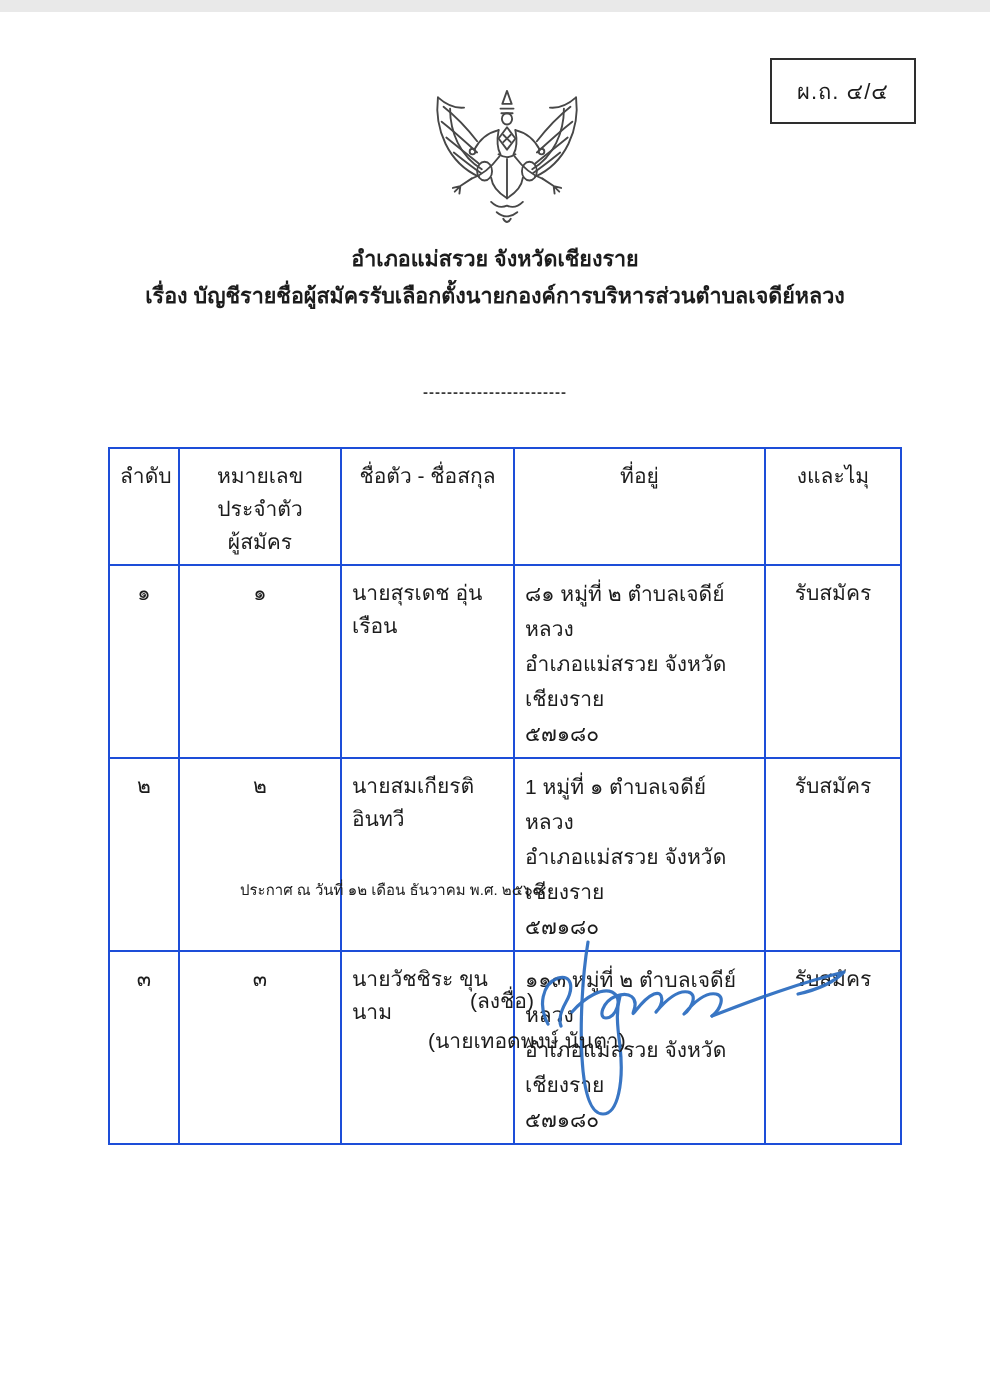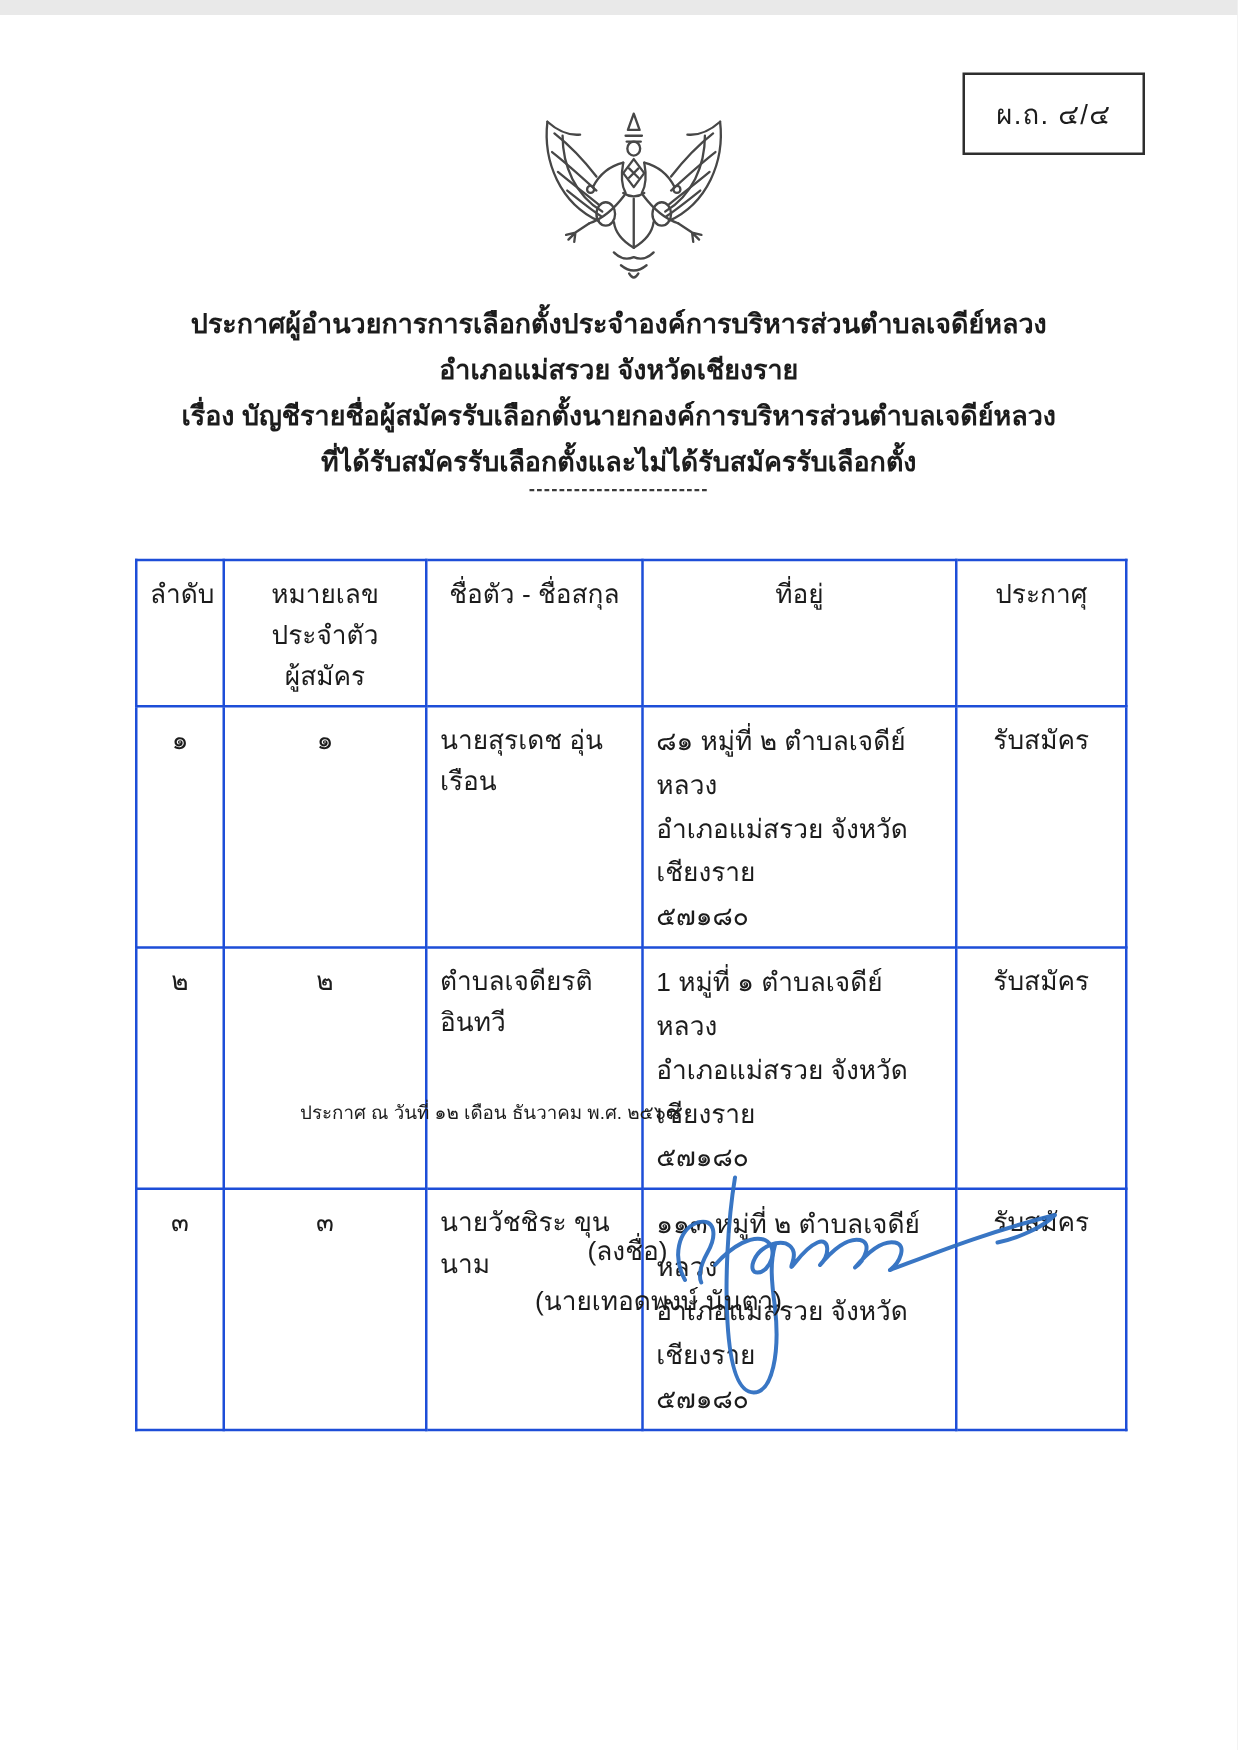--- a/index.html
+++ b/index.html
@@ -100,61 +100,59 @@
       <path d="M90,76 L90,118"></path>
       <path d="M90,118 C80,112 74,104 73,96"></path>
       <path d="M90,118 C100,112 106,104 107,96"></path>
       <path d="M73,122 Q81,130 90,126 Q99,130 107,122"></path>
       <path d="M79,133 Q90,142 101,133"></path>
       <path d="M86,140 Q90,147 94,140"></path>
     </svg>
   </div>
 
   <div class="titleblock">
-    <div>ประกาศผู้อำนวยการการเลือกตั้งประจำองค์การบริหารส่วนตำบลเจดีย์หลวง</div>
     <div>อำเภอแม่สรวย จังหวัดเชียงราย</div>
     <div>เรื่อง บัญชีรายชื่อผู้สมัครรับเลือกตั้งนายกองค์การบริหารส่วนตำบลเจดีย์หลวง</div>
-    <div>ที่ได้รับสมัครรับเลือกตั้งและไม่ได้รับสมัครรับเลือกตั้ง</div>
   </div>
   <div class="divider">------------------------</div>
 
   <table class="doc-table">
     <colgroup>
       <col style="width:70px">
         <col style="width:162px">
         <col style="width:173px">
         <col style="width:251px">
         <col style="width:136px">
     </colgroup>
     <tbody>
         <tr class="hdr">
       <td class="c">ลำดับ</td>
       <td class="c">
         <div>หมายเลขประจำตัว</div>
         <div>ผู้สมัคร</div>
       </td>
       <td class="c">ชื่อตัว - ชื่อสกุล</td>
       <td class="c">ที่อยู่</td>
-      <td class="c">ประกาศุ</td>
+      <td class="c">งและไมุ</td>
     </tr>
     <tr class="r1">
       <td class="c">๑</td>
       <td class="c">๑</td>
       <td>นายสุรเดช อุ่นเรือน</td>
       <td class="addr">
         <div>๘๑ หมู่ที่ ๒ ตำบลเจดีย์หลวง</div>
         <div>อำเภอแม่สรวย จังหวัดเชียงราย</div>
         <div>๕๗๑๘๐</div>
       </td>
       <td class="c">รับสมัคร</td>
     </tr>
     <tr class="r2">
       <td class="c">๒</td>
       <td class="c">๒</td>
-      <td>ตำบลเจดียรติ อินทวี</td>
+      <td>นายสมเกียรติ อินทวี</td>
       <td class="addr">
         <div>1 หมู่ที่ ๑ ตำบลเจดีย์หลวง</div>
         <div>อำเภอแม่สรวย จังหวัดเชียงราย</div>
         <div>๕๗๑๘๐</div>
       </td>
       <td class="c">รับสมัคร</td>
     </tr>
     <tr class="r3">
       <td class="c">๓</td>
       <td class="c">๓</td>

